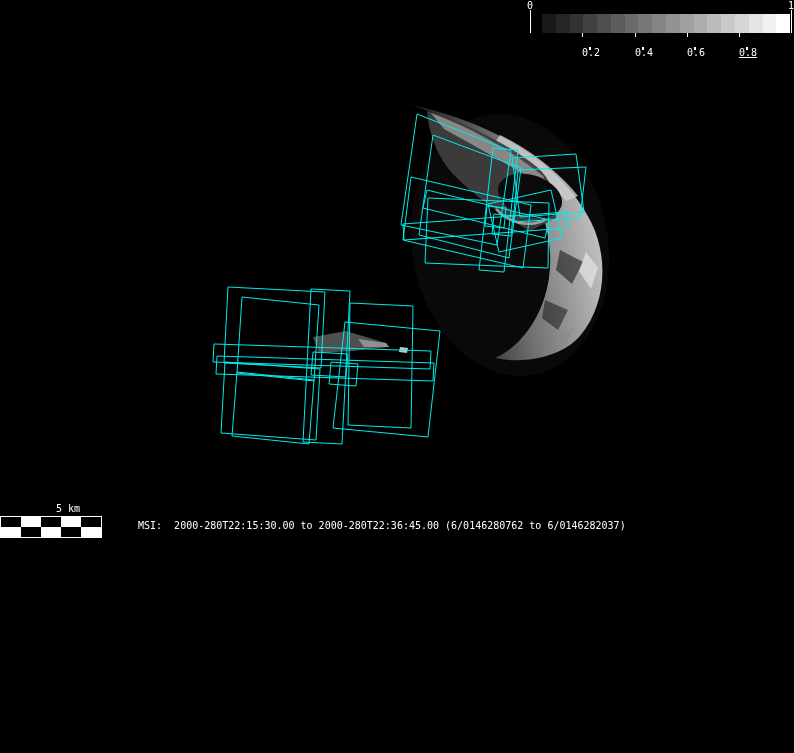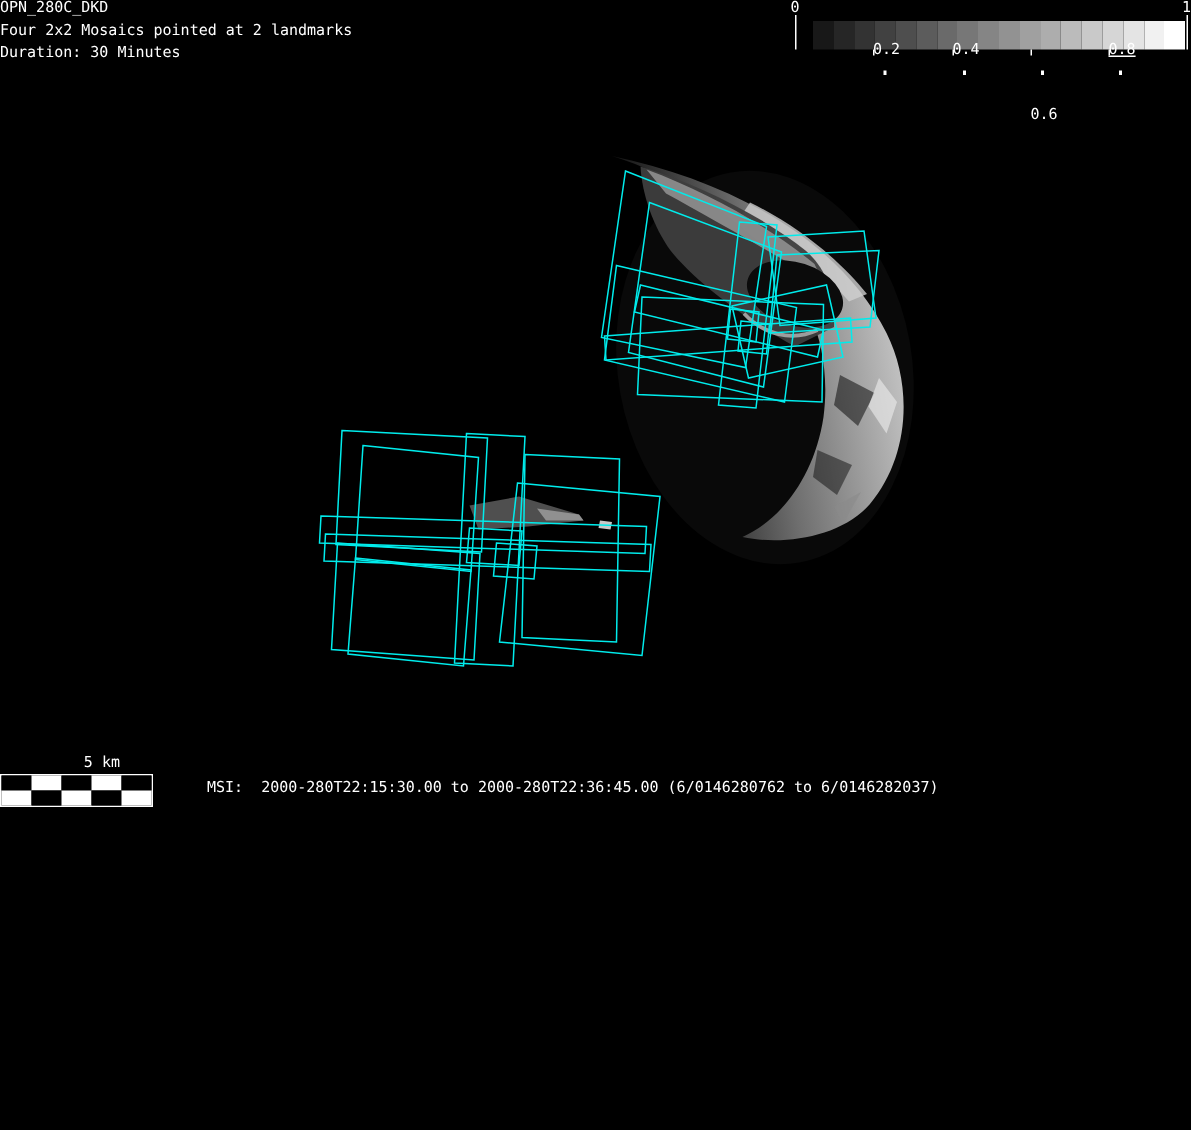--- a/index.html
+++ b/index.html
@@ -9,21 +9,21 @@
   }
   #scene-svg{position:absolute;left:0;top:0;}
   .hud{position:absolute;font-size:10px;line-height:11px;white-space:pre;color:#fff;}
   
   #colorbar{position:absolute;left:0;top:0;width:794px;height:55px;}
   #cb-bar{position:absolute;left:542px;top:14px;width:248px;height:19px;display:flex;}
   .cb-cell{flex:1 0 auto;height:100%;}
   .cb-endtick{position:absolute;top:10px;width:1px;height:23px;background:#fff;}
   .cb-endlabel{position:absolute;top:0px;transform:translateX(-50%);}
   .cb-tick{position:absolute;top:33px;width:1px;height:4px;background:#fff;}
-  .cb-label{position:absolute;top:28px;}
+  .cb-label{position:absolute;top:47px;}
   .cb-dot{position:absolute;top:47px;width:2px;height:3px;background:#fff;}
   
   #scalebar{position:absolute;left:0;top:516px;border:1px solid #fff;}
   .sb-row{display:flex;height:10px;}
   .sb-cell{width:20px;height:10px;}
   #scale-label{left:20px;top:503px;width:60px;text-align:right;}
   #msi-line{left:110px;top:520px;margin-left:28px;}
   #info-block{left:5px;top:546px;}
   .info-line{height:15px;line-height:12px;white-space:pre;}
 </style>
@@ -113,21 +113,21 @@
         <div class="cb-endlabel hud" style="left: 530px;">0</div>
         <div class="cb-endtick hud" style="left: 791px; width: 1px;"></div>
         <div class="cb-endlabel hud" style="left: 791px;">1</div>
         <div class="cb-tick" style="left: 582px;"></div>
         <div class="cb-label hud" style="left: 582px;">0.2</div>
         <div class="cb-dot" style="left: 589px;"></div>
         <div class="cb-tick" style="left: 635px;"></div>
         <div class="cb-label hud" style="left: 635px;">0.4</div>
         <div class="cb-dot" style="left: 642px;"></div>
         <div class="cb-tick" style="left: 687px;"></div>
-        <div class="cb-label hud" style="left: 687px; margin-top: 43px;">0.6</div>
+        <div class="cb-label hud" style="left: 687px;">0.6</div>
         <div class="cb-dot" style="left: 694px;"></div>
         <div class="cb-tick" style="left: 739px;"></div>
         <div class="cb-label hud" style="left: 739px; text-decoration: underline;">0.8</div>
         <div class="cb-dot" style="left: 746px;"></div>
       </div>
   </div>
 
   <div id="scalebar">
       <div class="sb-row">
         <div class="sb-cell" style="background: rgb(0, 0, 0); width: 20px; height: 10px;"></div>
@@ -141,19 +141,14 @@
         <div class="sb-cell" style="background: rgb(0, 0, 0); width: 20px; height: 10px;"></div>
         <div class="sb-cell" style="background: rgb(255, 255, 255); width: 20px; height: 10px;"></div>
         <div class="sb-cell" style="background: rgb(0, 0, 0); width: 20px; height: 10px;"></div>
         <div class="sb-cell" style="background: rgb(255, 255, 255); width: 20px; height: 10px;"></div>
       </div>
     </div>
   <div id="scale-label" class="hud">5 km</div>
 
   <div id="msi-line" class="hud">MSI:  2000-280T22:15:30.00 to 2000-280T22:36:45.00 (6/0146280762 to 6/0146282037)</div>
 
-  <div id="info-block">
-    <div class="hud info-line" style="position:static">OPN_280C_DKD</div>
-    <div class="hud info-line" style="position:static">Four 2x2 Mosaics pointed at 2 landmarks</div>
-    <div class="hud info-line" style="position:static">Duration: 30 Minutes</div>
-  </div>
 
 </div>
 
 </body></html>

